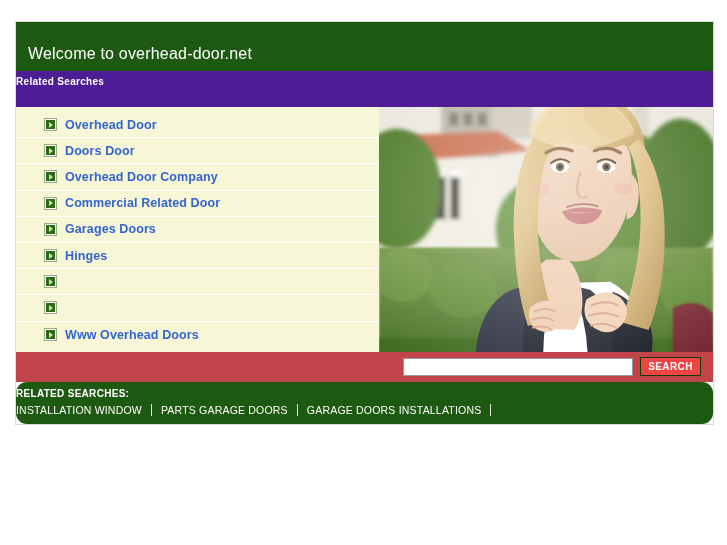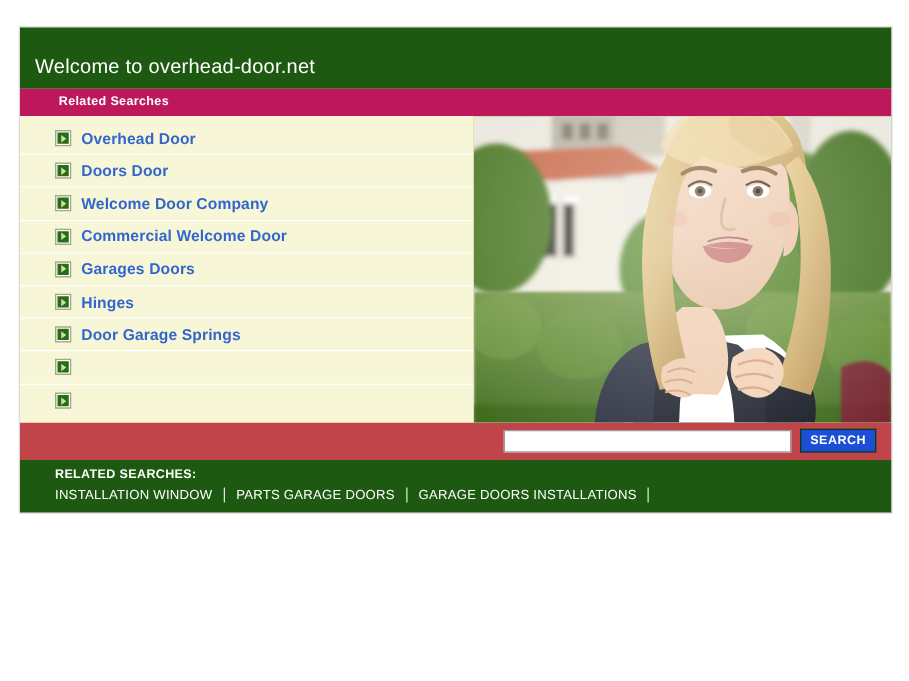--- a/index.html
+++ b/index.html
@@ -31,24 +31,23 @@
     color: #ffffff;
     font-size: 16px;
     font-weight: normal;
     letter-spacing: 0.2px;
     white-space: nowrap;
     overflow: hidden;
   }
 
   
   .subheader {
-    background: #be185d;
-    height: 22px;
+    background: #4c1d95;
+    height: 36px;
     line-height: 22px;
-    padding-left: 31px;
     color: #ffffff;
     font-size: 10px;
     font-weight: bold;
     letter-spacing: 0.3px;
     white-space: nowrap;
     overflow: hidden;
   }
 
   
   .body-row {
@@ -145,39 +144,40 @@
     padding: 0 3px;
     box-sizing: border-box;
     outline: none;
     color: #222;
   }
 
   .search-button {
     margin-left: 7px;
     height: 19px;
     min-width: 61px;
-    background: #1d4ed8;
+    background: #ef4444;
     border: 1px solid #0e3a06;
     color: #ffffff;
     font-family: "Liberation Sans", sans-serif;
     font-size: 10px;
     font-weight: bold;
     letter-spacing: 0.4px;
     cursor: pointer;
     padding: 0 6px;
     box-sizing: border-box;
     line-height: 17px;
   }
 
   
   .footer {
     background: #1d5910;
     color: #ffffff;
-    padding: 6px 0 8px 28px;
-    box-sizing: border-box;
+    padding: 6px 0 8px 0;
+    box-sizing: border-box;
+    border-radius: 11px;
   }
 
   .footer-title {
     font-size: 10px;
     font-weight: bold;
     letter-spacing: 0.3px;
     margin-bottom: 5px;
     white-space: nowrap;
   }
 
@@ -219,43 +219,43 @@
       <div class="list-item">
         <span class="bullet"></span>
         <a class="list-link">Overhead Door</a>
       </div>
       <div class="list-item">
         <span class="bullet"></span>
         <a class="list-link">Doors Door</a>
       </div>
       <div class="list-item">
         <span class="bullet"></span>
-        <a class="list-link">Welcome Door Company</a>
-      </div>
-      <div class="list-item">
-        <span class="bullet"></span>
-        <a class="list-link">Commercial Welcome Door</a>
+        <a class="list-link">Overhead Door Company</a>
+      </div>
+      <div class="list-item">
+        <span class="bullet"></span>
+        <a class="list-link">Commercial Related Door</a>
       </div>
       <div class="list-item">
         <span class="bullet"></span>
         <a class="list-link">Garages Doors</a>
       </div>
       <div class="list-item">
         <span class="bullet"></span>
         <a class="list-link">Hinges</a>
       </div>
       <div class="list-item">
         <span class="bullet"></span>
-        <a class="list-link">Door Garage Springs</a>
-      </div>
-      <div class="list-item">
-        <span class="bullet"></span>
-      </div>
-      <div class="list-item">
-        <span class="bullet"></span>
+      </div>
+      <div class="list-item">
+        <span class="bullet"></span>
+      </div>
+      <div class="list-item">
+        <span class="bullet"></span>
+        <a class="list-link">Www Overhead Doors</a>
       </div>
     </div>
 
     <div class="photo-col">
       <div class="photo">
         <svg viewBox="0 0 332 300" preserveAspectRatio="xMidYMid slice">
           <defs>
             <linearGradient id="skyg" x1="0" y1="0" x2="0" y2="1">
               <stop offset="0" stop-color="#e9e6dc"></stop>
               <stop offset="1" stop-color="#f2efe6"></stop>

